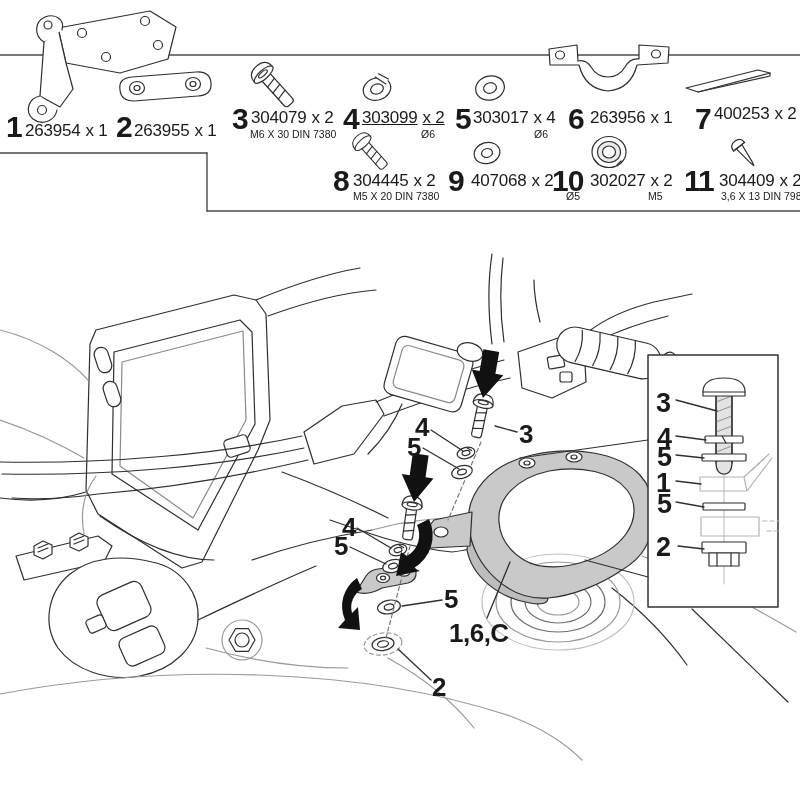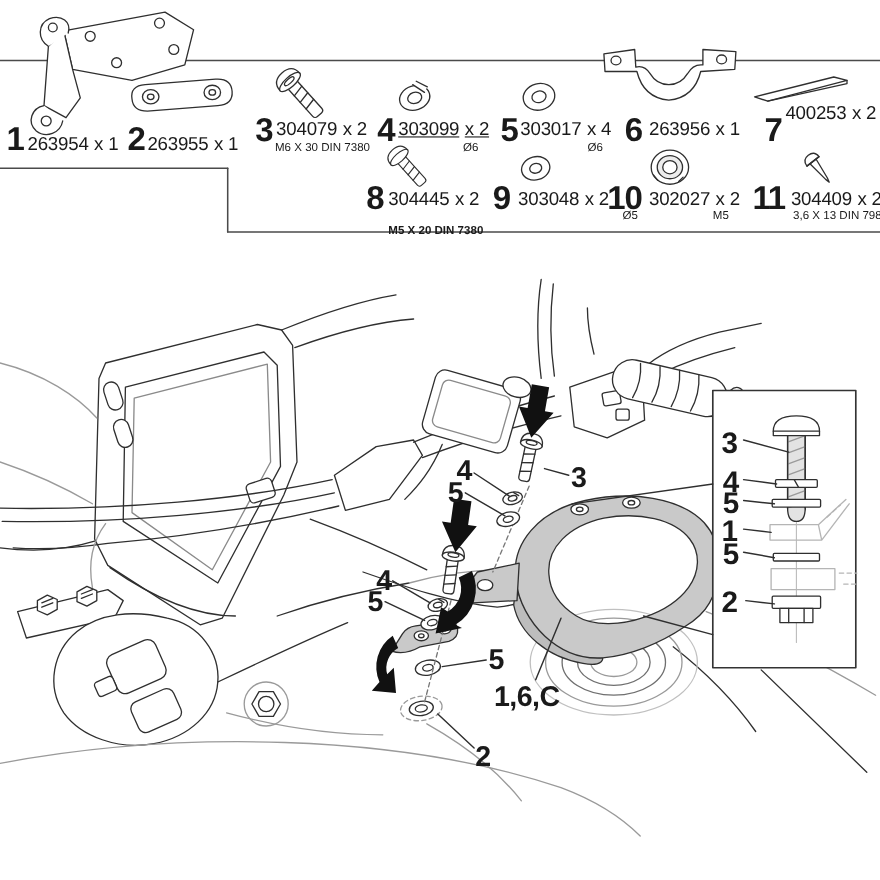--- a/index.html
+++ b/index.html
@@ -329,30 +329,30 @@
     <div class="num" style="left:455px;top:104px;">5</div>
     <div class="code" style="left:473px;top:108px;"><span>303017</span><span class="qty">x 4</span></div>
     <div class="spec" style="left:534px;top:129px;">Ø6</div>
   </div>
   <div>
     <div class="num" style="left:568px;top:104px;">6</div>
     <div class="code" style="left:590px;top:108px;"><span>263956</span><span class="qty">x 1</span></div>
   </div>
   <div>
     <div class="num" style="left:695px;top:104px;">7</div>
-    <div class="code" style="left:714px;top:93px;"><span>400253</span><span class="qty">x 2</span></div>
+    <div class="code" style="left:714px;top:104px;"><span>400253</span><span class="qty">x 2</span></div>
   </div>
   <div>
     <div class="num" style="left:333px;top:166px;">8</div>
     <div class="code" style="left:353px;top:171px;"><span>304445</span><span class="qty">x 2</span></div>
-    <div class="spec" style="left:353px;top:205px;font-weight:bold;">M5 X 20 DIN 7380</div>
+    <div class="spec" style="left:353px;top:191px;">M5 X 20 DIN 7380</div>
   </div>
   <div>
     <div class="num" style="left:448px;top:166px;">9</div>
-    <div class="code" style="left:471px;top:171px;"><span>303048</span><span class="qty">x 2</span></div>
+    <div class="code" style="left:471px;top:171px;"><span>407068</span><span class="qty">x 2</span></div>
     <div class="spec" style="left:530px;top:191px;margin-left:36px;">Ø5</div>
   </div>
   <div>
     <div class="num" style="left:552px;top:166px;">10</div>
     <div class="code" style="left:590px;top:171px;"><span>302027</span><span class="qty">x 2</span></div>
     <div class="spec" style="left:648px;top:191px;">M5</div>
   </div>
   <div>
     <div class="num" style="left:684px;top:166px;">11</div>
     <div class="code" style="left:719px;top:171px;"><span>304409</span><span class="qty">x 2</span></div>

